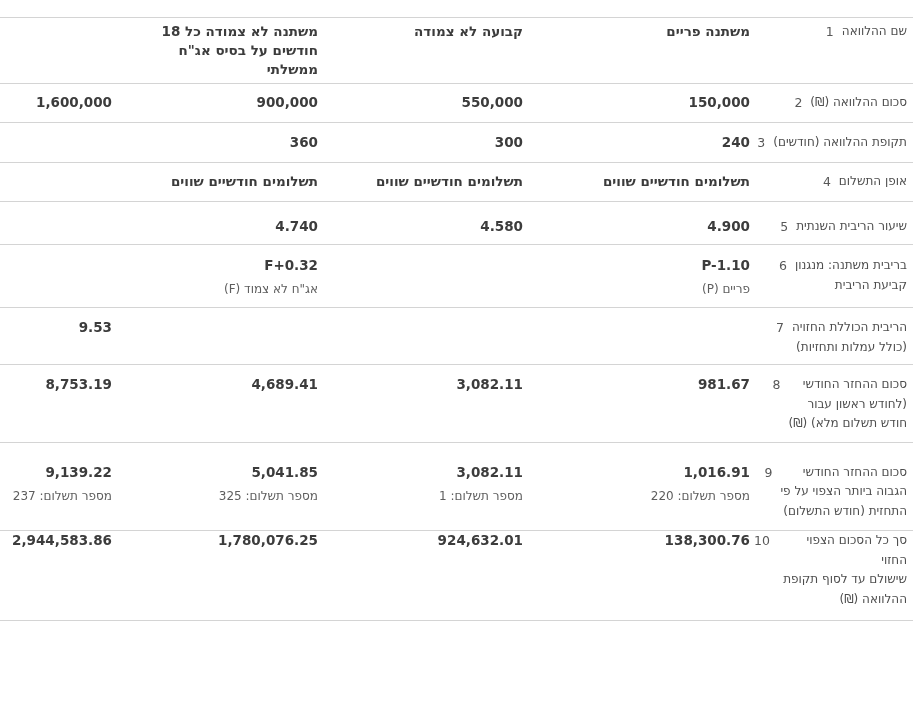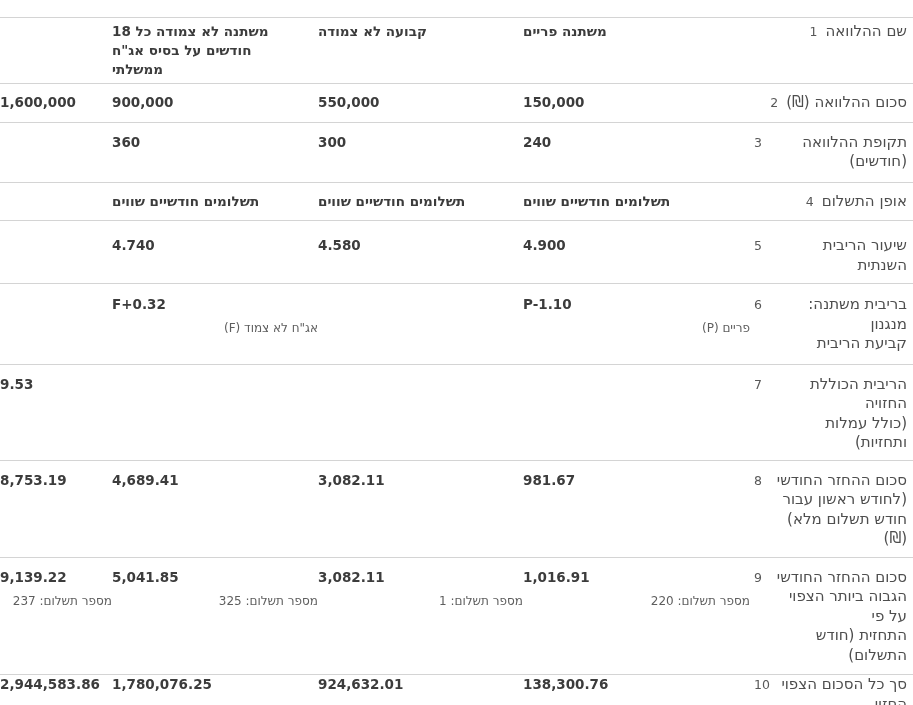--- a/index.html
+++ b/index.html
@@ -14,39 +14,39 @@
     direction:rtl;
     width:913px;
     border-collapse:collapse;
     table-layout:fixed;
   }
   td{vertical-align:top;padding:0;}
   tr.row td{border-top:1px solid #d4d4d4;}
   
   .lwrap{display:flex;direction:ltr;justify-content:flex-end;align-items:flex-start;gap:8px;padding-left:4px;padding-right:6px;}
   .num{font-size:12.5px;line-height:19px;color:#585858;flex:0 0 auto;}
-  .lt{direction:rtl;text-align:right;white-space:pre-line;font-size:15px;line-height:19.5px;color:#4e4e4e;}
+  .lt{direction:rtl;text-align:right;white-space:pre-line;font-size:12px;line-height:19.5px;color:#4e4e4e;}
   
   td.vc{text-align:right;}
-  .v{display:block;unicode-bidi:plaintext;text-align:left;white-space:pre-line;
+  .v{display:block;unicode-bidi:plaintext;text-align:right;white-space:pre-line;
      font-weight:bold;font-size:13.5px;line-height:19px;color:#3c3c3c;}
   .v:empty{display:none;}
   .sub{display:block;direction:rtl;text-align:right;margin-top:7px;
        font-size:12px;line-height:15px;color:#5e5e5e;}
   .sub:empty{display:none;}
   
   tr.r1  td{padding-top:4px; padding-bottom:4px;}
   tr.r2  td{padding-top:9px; padding-bottom:9px;}
   tr.r3  td{padding-top:10px;padding-bottom:10px;}
   tr.r4  td{padding-top:9px; padding-bottom:9px;}
   tr.r5  td{padding-top:15px; padding-bottom:8px;}
   tr.r6  td{padding-top:11px;padding-bottom:10px;}
   tr.r7  td{padding-top:10px;padding-bottom:7px;}
   tr.r8  td{padding-top:10px;padding-bottom:8px;}
-  tr.r9  td{padding-top:10px;padding-bottom:9px;}
+  tr.r9  td{padding-top:20px;padding-bottom:9px;}
   tr.r10 td{padding-bottom:11px;}
   tr.r11 td{padding-top:24px;padding-bottom:13px;}
 </style>
 </head>
 <body>
 
 <table class="t">
   <colgroup>
     <col style="width:163px">
       <col style="width:227px">

